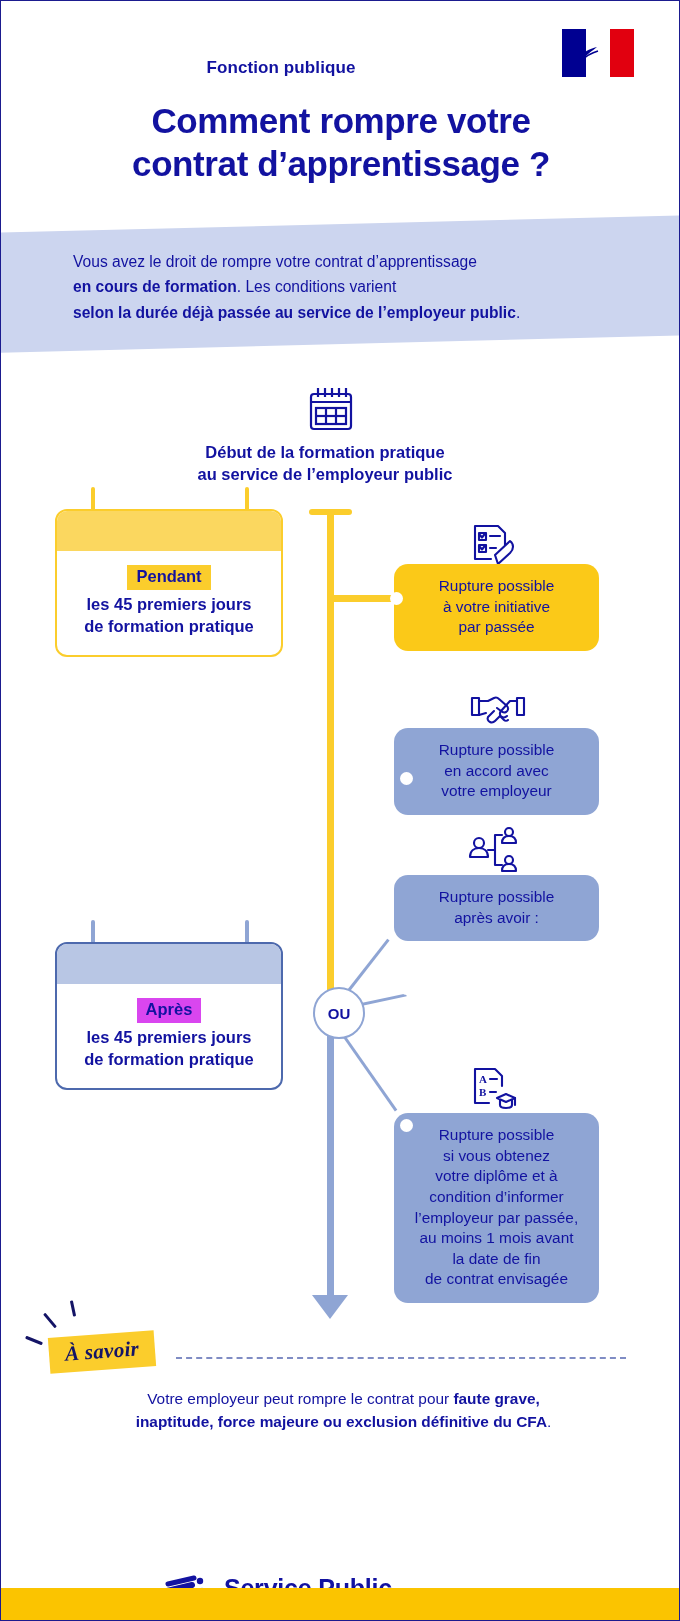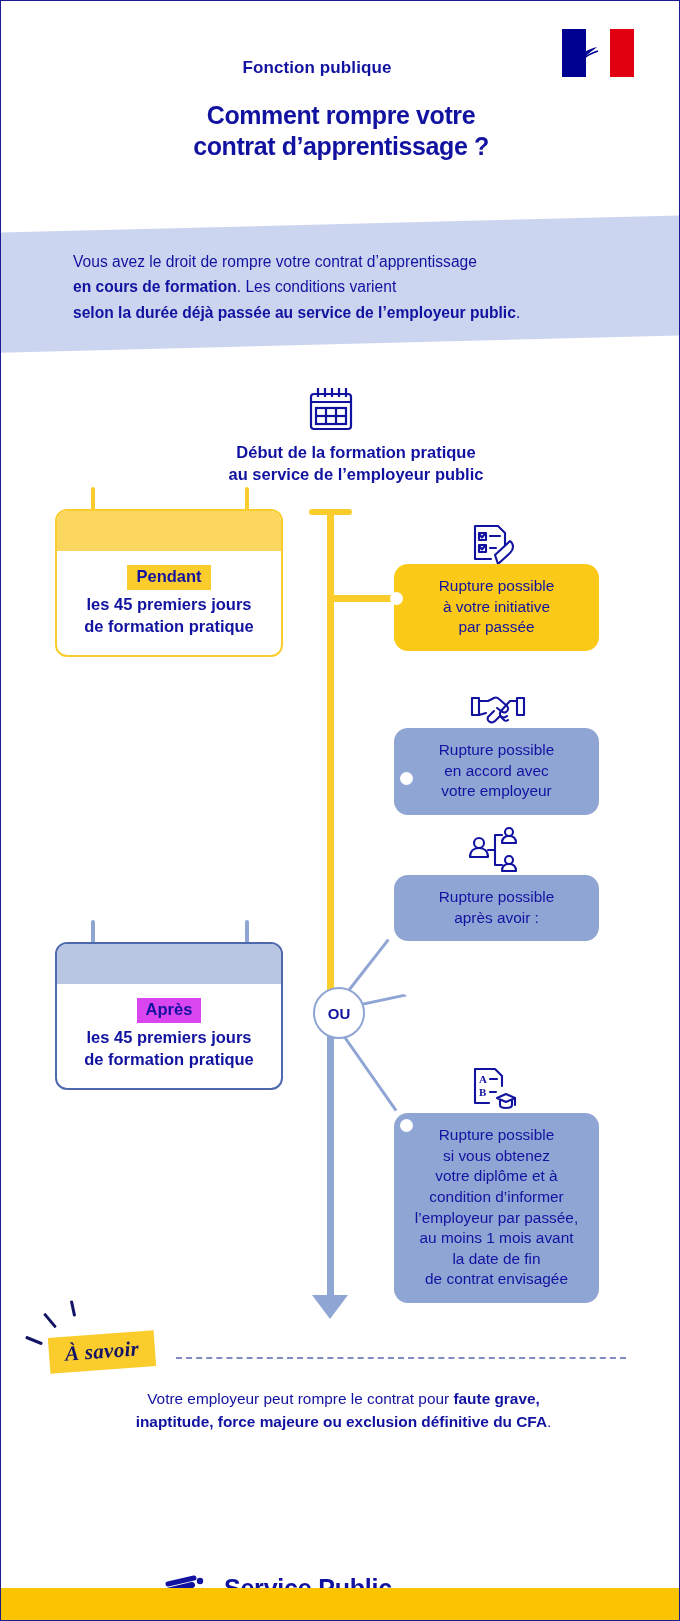--- a/index.html
+++ b/index.html
@@ -26,29 +26,29 @@
   .flag-white { width: 24px; height: 100%; background: #ffffff; position: relative; }
   .flag-red   { width: 24px; height: 100%; background: #e1000f; }
   .flag-mark {
     position: absolute; left: -9px; top: 13px;
     width: 26px; height: 22px;
     color: #000091; font-size: 17px; line-height: 22px;
     font-family: "Liberation Serif", serif;
   }
 
   .kicker {
-    position: absolute; top: 57px; left: 0; width: 632px;
+    position: absolute; top: 57px; left: 0; width: 560px;
     text-align: center;
     font-size: 17px; font-weight: bold; color: #1212a0;
     letter-spacing: .1px;
   }
   .title {
     position: absolute; top: 99px; left: 0; width: 680px;
     text-align: center;
-    font-size: 25px; font-weight: bold; color: #1212a0;
+    font-size: 35px; font-weight: bold; color: #1212a0;
     line-height: 1.22; letter-spacing: -.4px;
   }
 
   
   .intro-band {
     position: absolute; top: 223px; left: -14px;
     width: 708px; height: 120px;
     background: #ccd5ef;
     transform: rotate(-1.45deg);
     transform-origin: 50% 50%;
@@ -91,21 +91,21 @@
     display: flex; align-items: center; justify-content: center;
     font-size: 15px; font-weight: bold; color: #1212a0;
   }
 
   
   .conn { position: absolute; background: #8fa5d4; transform-origin: 0 50%; }
 
   
   .cal-head-icon { position: absolute; left: 305px; top: 385px; }
   .tl-heading {
-    position: absolute; top: 440px; left: 75px; width: 560px;
+    position: absolute; top: 440px; left: 44px; width: 560px;
     text-align: center; font-size: 16.5px; font-weight: bold;
     color: #1212a0; line-height: 1.35;
   }
 
   
   .cal-card { position: absolute; width: 228px; }
   .cal-rings { position: relative; height: 22px; }
   .cal-ring {
     position: absolute; top: 0; width: 4px; height: 56px; border-radius: 2px;
   }

